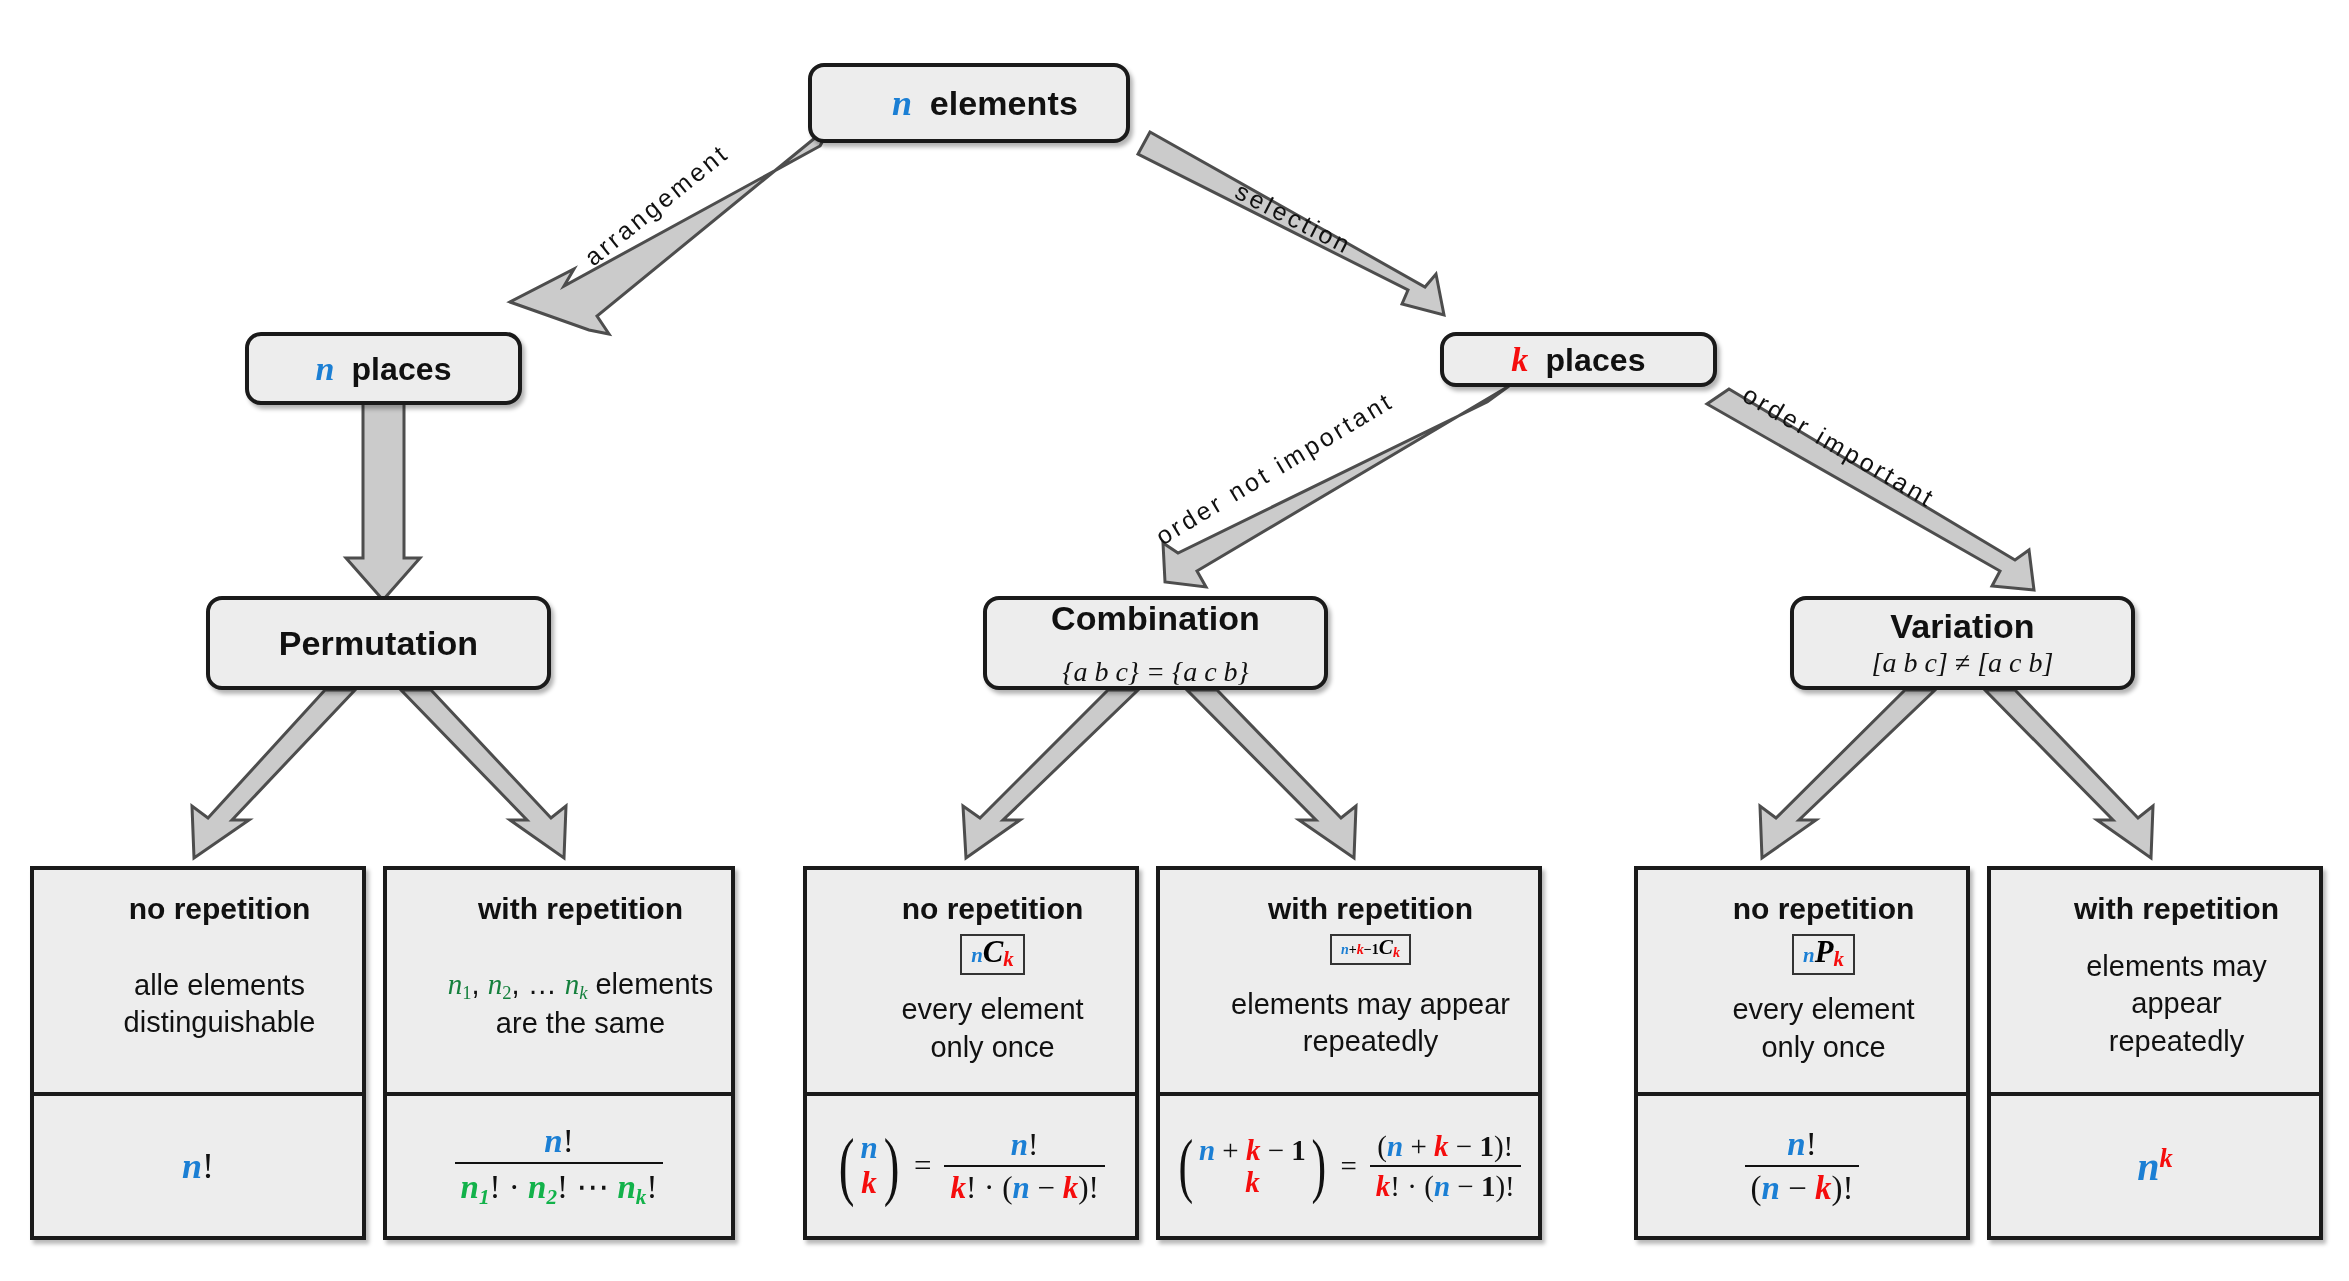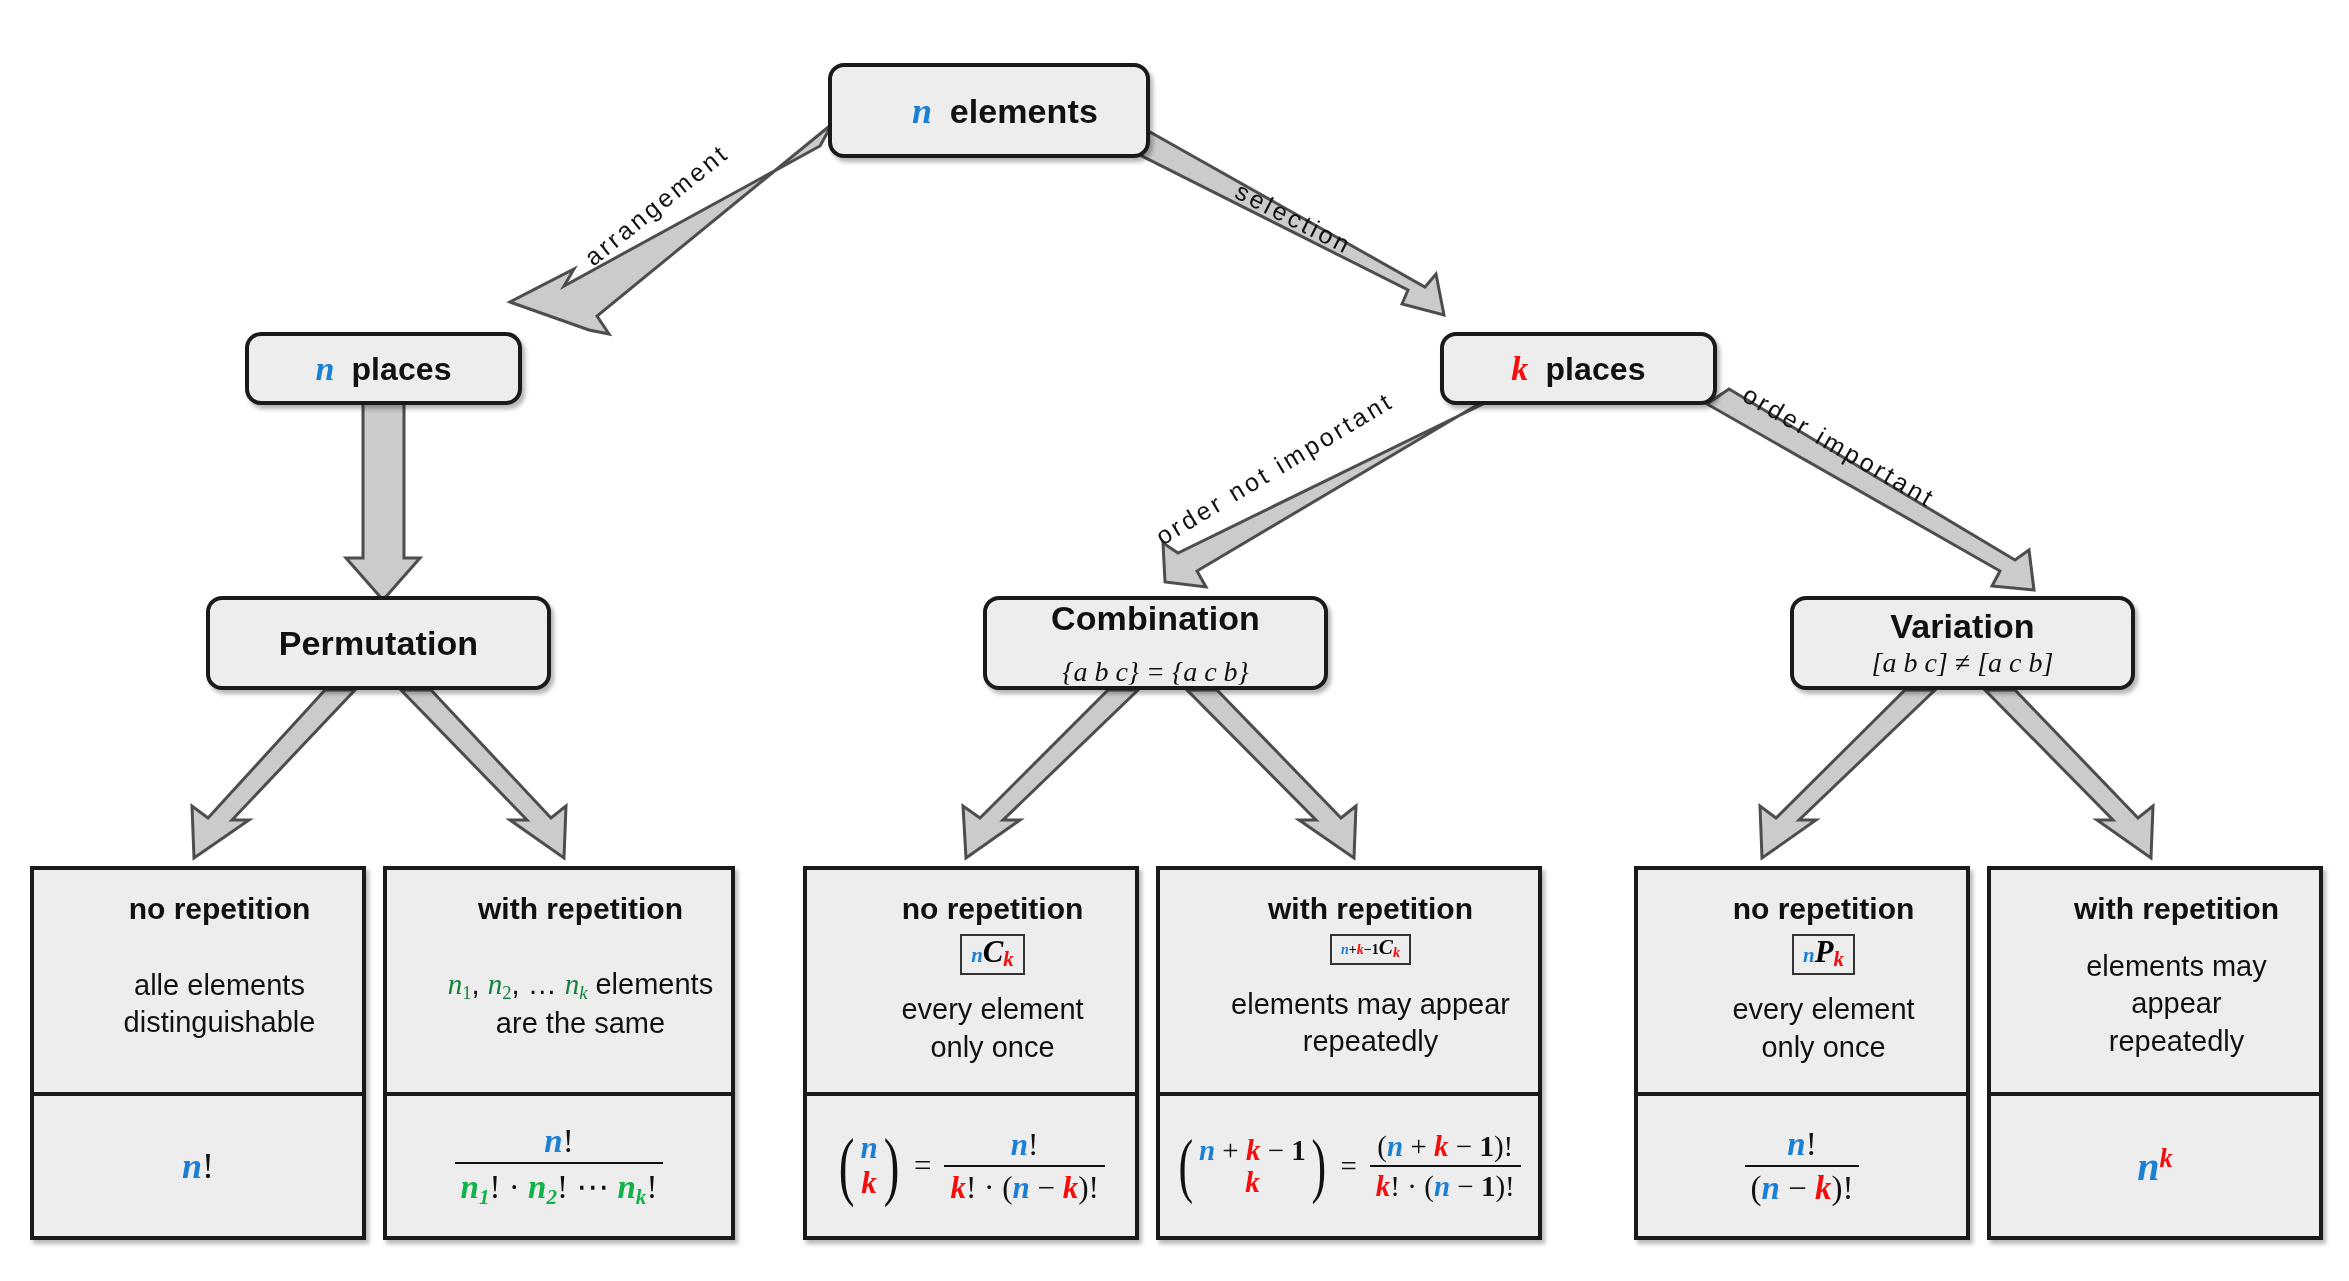--- a/index.html
+++ b/index.html
@@ -227,35 +227,35 @@
   </svg>
 
   <div class="elabel" style="left:588px;top:246px;transform:rotate(-39deg);">arrangement</div>
 
   <div class="elabel" style="left:1237px;top:175px;transform:rotate(27deg);">selection</div>
 
   <div class="elabel" style="left:1158px;top:524px;transform:rotate(-31deg);">order not important</div>
 
   <div class="elabel" style="left:1745px;top:378px;transform:rotate(30deg);">order important</div>
 
-  <div class="node" style="left:828px;top:63px;width:322px;height:95px;padding-left:32px;">
+  <div class="node" style="left:808px;top:63px;width:322px;height:80px;padding-left:32px;">
     <div class="title" style="font-size:34px;">
       <span class="mi blue" style="font-size:36px;">n</span>
       <span style="margin-left:8px;">elements</span>
     </div>
   </div>
 
   <div class="node" style="left:245px;top:332px;width:277px;height:73px;">
     <div class="title" style="font-size:32px;">
       <span class="mi blue" style="font-size:34px;">n</span>
       <span style="margin-left:8px;">places</span>
     </div>
   </div>
 
-  <div class="node" style="left:1440px;top:332px;width:277px;height:73px;">
+  <div class="node" style="left:1440px;top:332px;width:277px;height:55px;">
     <div class="title" style="font-size:32px;">
       <span class="mi red" style="font-size:34px;">k</span>
       <span style="margin-left:8px;">places</span>
     </div>
   </div>
 
   <div class="node" style="left:206px;top:596px;width:345px;height:94px;">
     <div class="title" style="font-size:34px;">Permutation</div>
   </div>
 

